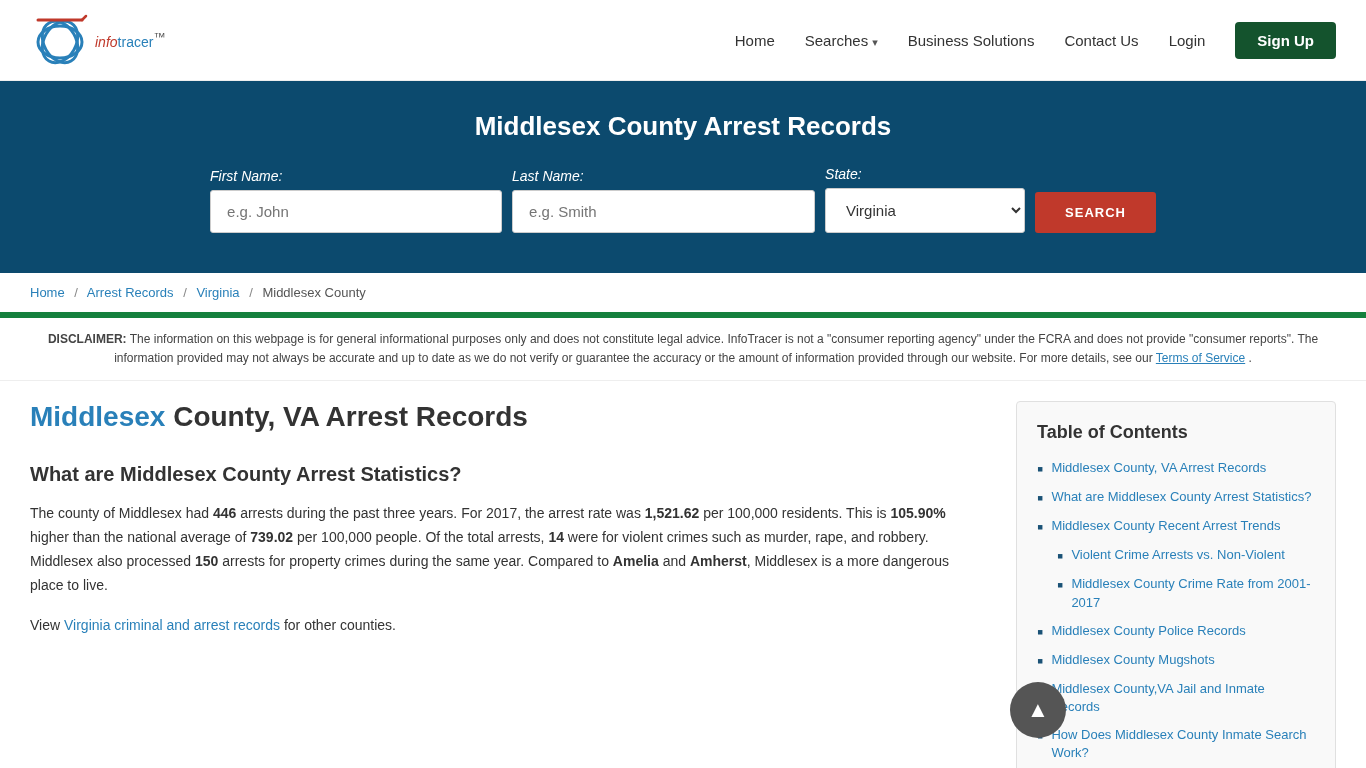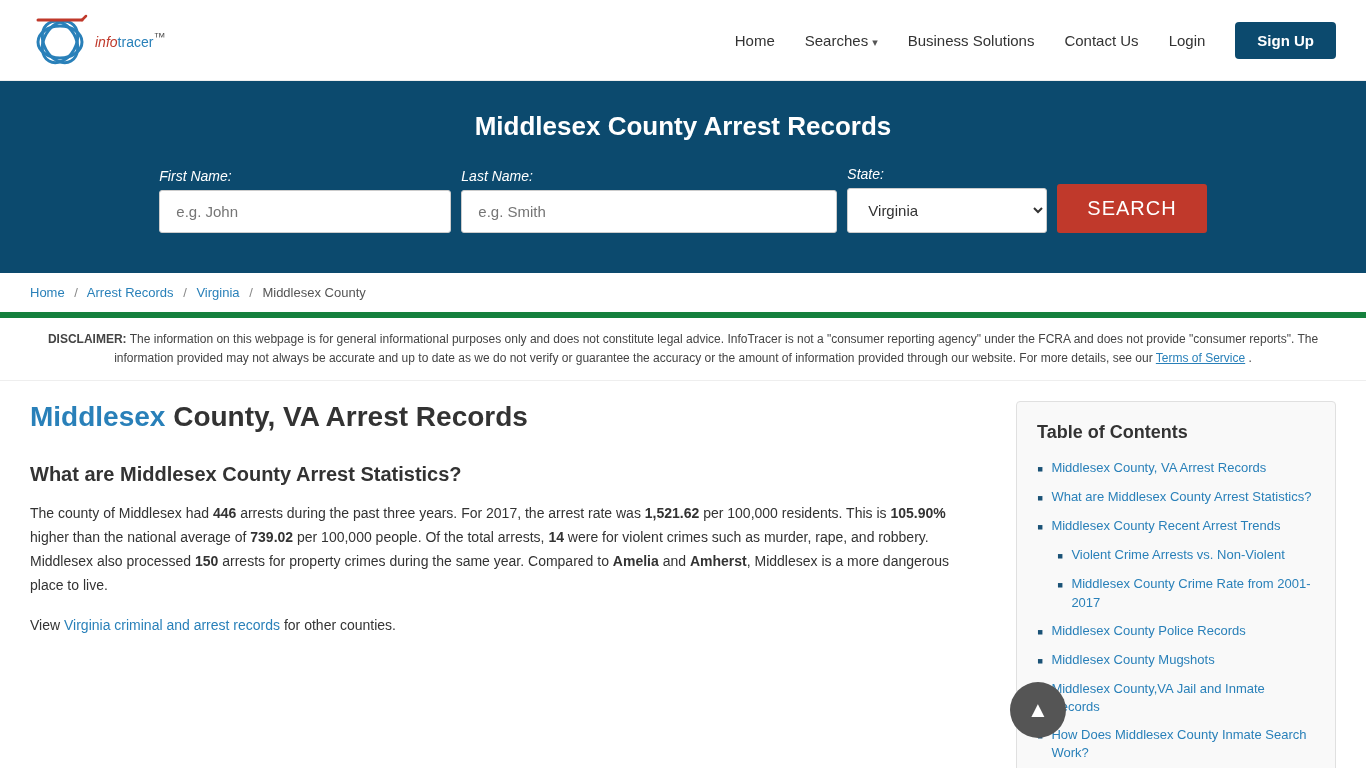--- a/index.html
+++ b/index.html
@@ -48,21 +48,21 @@
     .chevron {
       font-size: 11px;
       color: #555;
     }
     .nav-login {
       text-decoration: none;
       color: #333;
       font-size: 15px;
     }
     .btn-signup {
-      background: #0c4a6e;
+      background: #14532d;
       color: #fff;
       border: none;
       padding: 10px 22px;
       font-size: 15px;
       font-weight: bold;
       border-radius: 4px;
       cursor: pointer;
     }
 
     
@@ -98,38 +98,38 @@
     }
     .form-input {
       border: 1px solid #ccc;
       padding: 12px 16px;
       font-size: 15px;
       border-radius: 3px;
       outline: none;
       color: #999;
     }
     .form-input-first { width: 292px; }
-    .form-input-last { width: 376px; }
+    .form-input-last { width: 303px; }
     .form-select {
       border: 1px solid #ccc;
       padding: 12px 16px;
       font-size: 15px;
       border-radius: 3px;
       outline: none;
       width: 200px;
       background: #fff;
       color: #333;
     }
     .btn-search {
       background: #c0392b;
       color: #fff;
       border: none;
       padding: 13px 30px;
-      font-size: 20px;
-      font-weight: normal;
+      font-size: 13px;
+      font-weight: bold;
       border-radius: 3px;
       cursor: pointer;
       letter-spacing: 1px;
     }
 
     
     .breadcrumb {
       padding: 12px 30px;
       font-size: 13px;
       color: #555;

